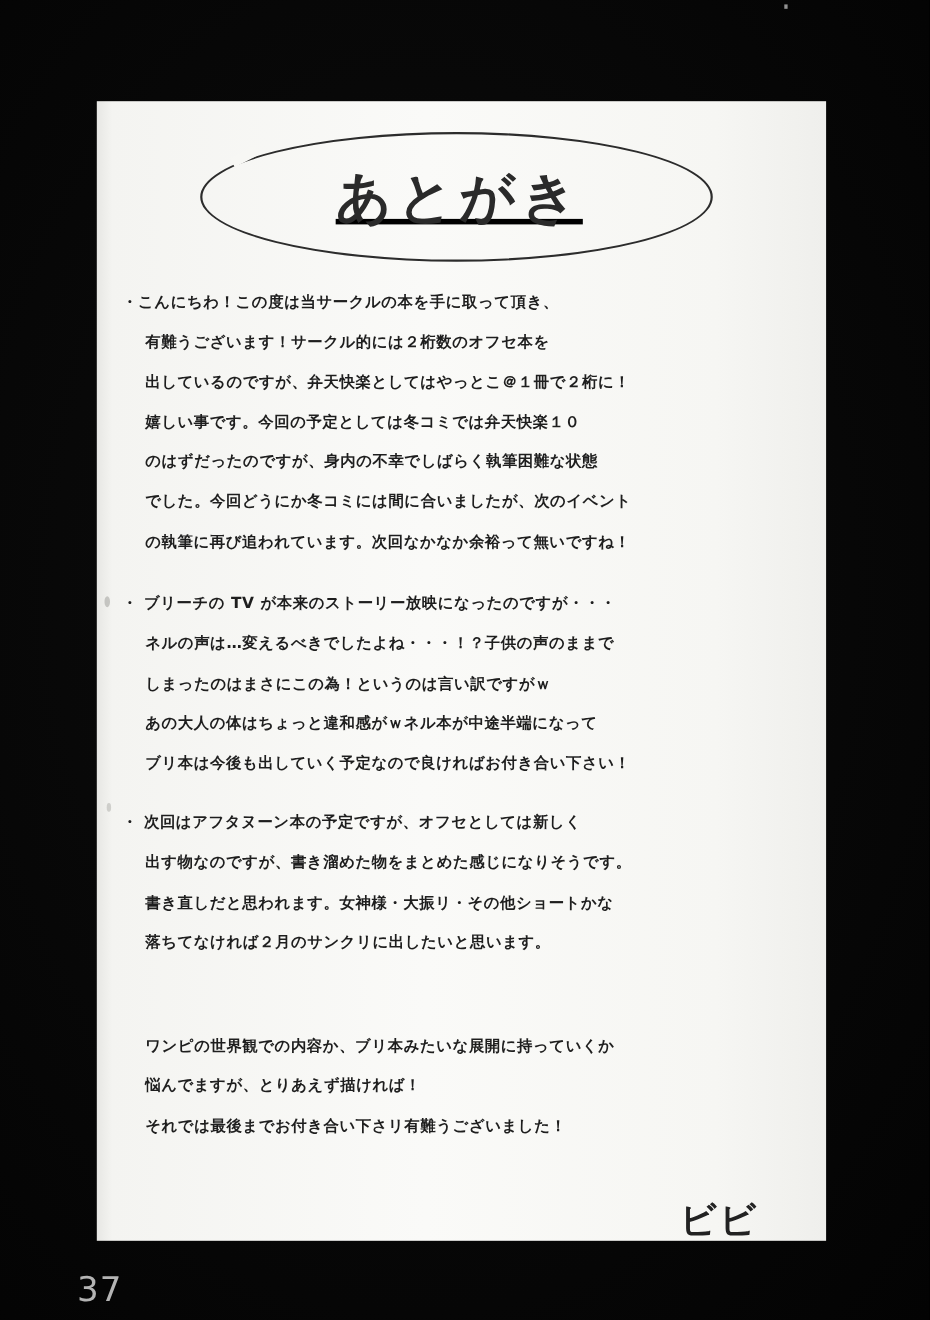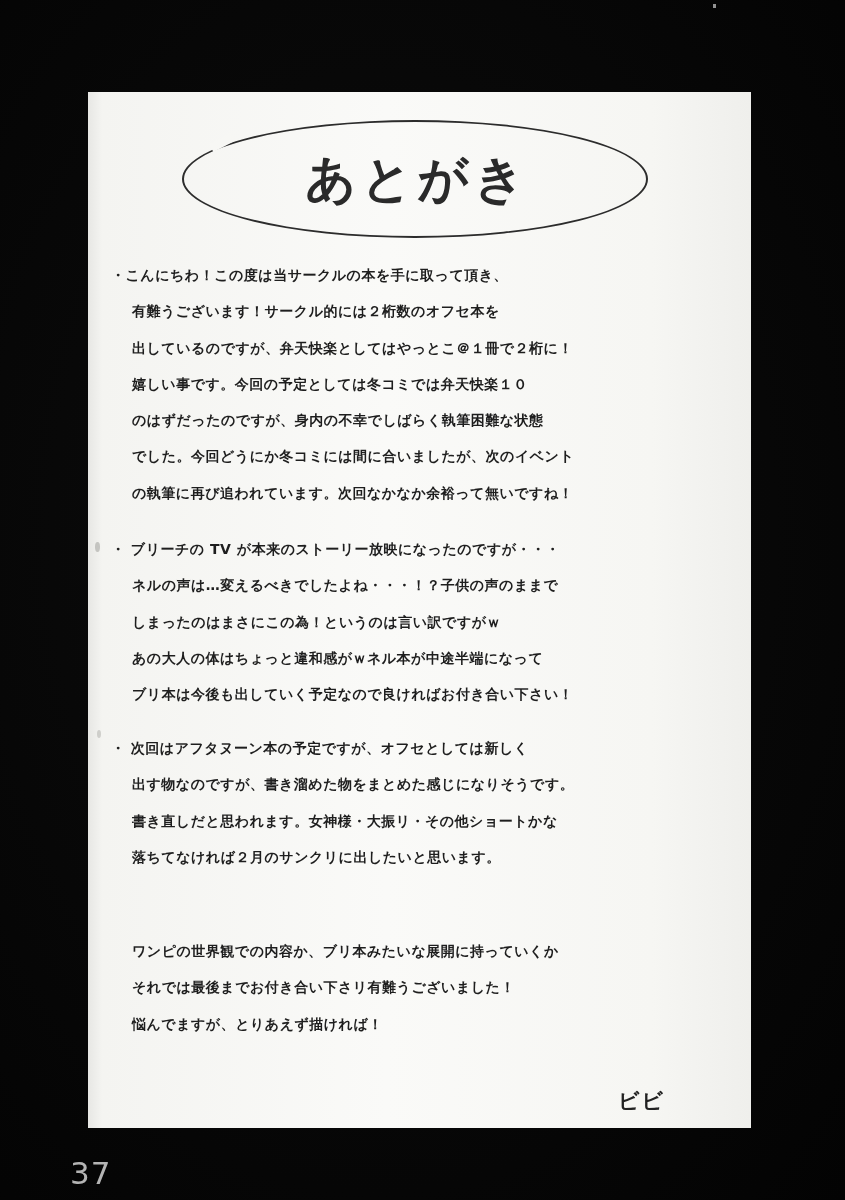--- a/index.html
+++ b/index.html
@@ -29,20 +29,21 @@
     left: 94px;
     top: 28px;
     width: 466px;
     height: 118px;
     border: 2px solid #2c2c2c;
     border-radius: 50%;
     display: flex;
     align-items: center;
     justify-content: center;
     box-sizing: border-box;
+    text-decoration: underline;
   }
   .oval-gap {
     position: absolute;
     left: 122px;
     top: 46px;
     width: 24px;
     height: 9px;
     background: #f7f7f4;
     transform: rotate(-27deg);
   }
@@ -80,21 +81,21 @@
     white-space: nowrap;
     color: #1e1e1e;
   }
   .t-line.first {
     text-indent: -21px;
   }
   .signature {
     position: absolute;
     left: 530px;
     top: 995px;
-    font-size: 21px;
+    font-size: 33px;
     font-weight: 600;
     color: #222;
     letter-spacing: 2px;
   }
   .page-number {
     position: absolute;
     left: 70px;
     top: 1155px;
     font-size: 31px;
     color: #b4b4b4;
@@ -155,22 +156,22 @@
 
       <div class="para para-3">
         <div class="t-line first">・ 次回はアフタヌーン本の予定ですが、オフセとしては新しく</div>
         <div class="t-line">出す物なのですが、書き溜めた物をまとめた感じになりそうです。</div>
         <div class="t-line">書き直しだと思われます。女神様・大振リ・その他ショートかな</div>
         <div class="t-line">落ちてなければ２月のサンクリに出したいと思います。</div>
       </div>
 
       <div class="para para-4">
         <div class="t-line">ワンピの世界観での内容か、ブリ本みたいな展開に持っていくか</div>
+        <div class="t-line">悩んでますが、とりあえず描ければ！</div>
         <div class="t-line">それでは最後までお付き合い下さリ有難うございました！</div>
-        <div class="t-line">悩んでますが、とりあえず描ければ！</div>
       </div>
 
       <div class="signature">ビビ</div>
 
     </div>
   </div>
 
   <div class="page-number">37</div>
 </div>
 

